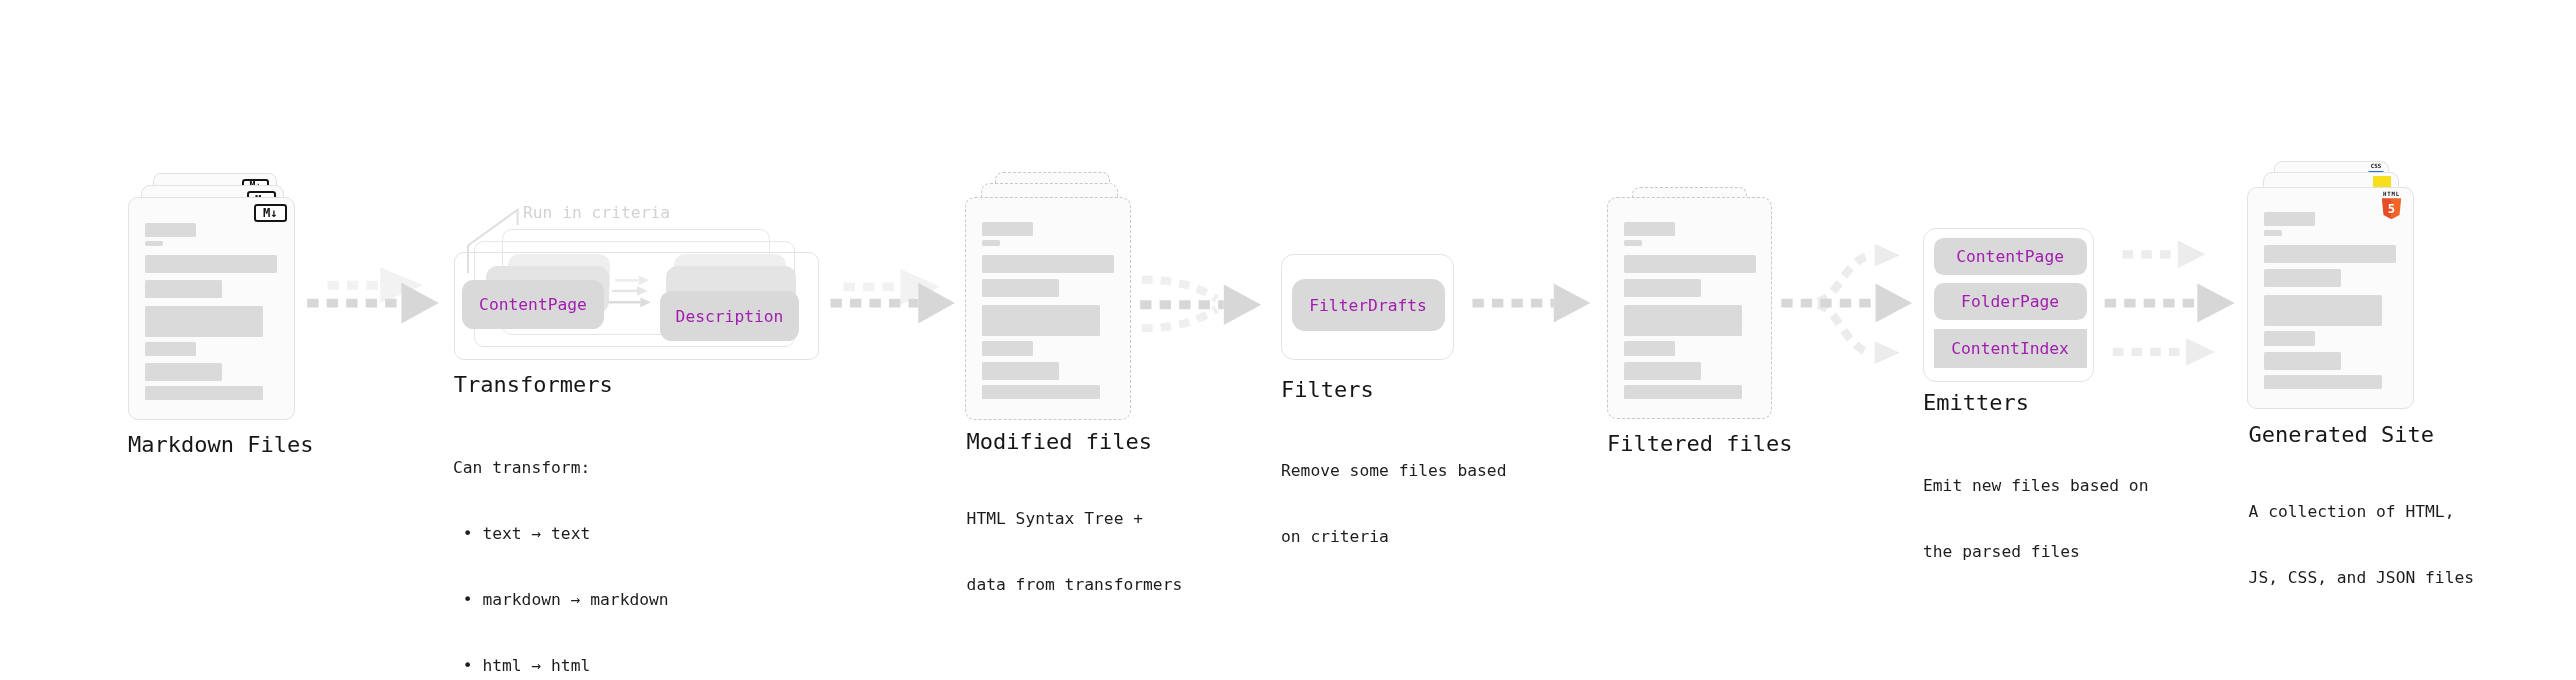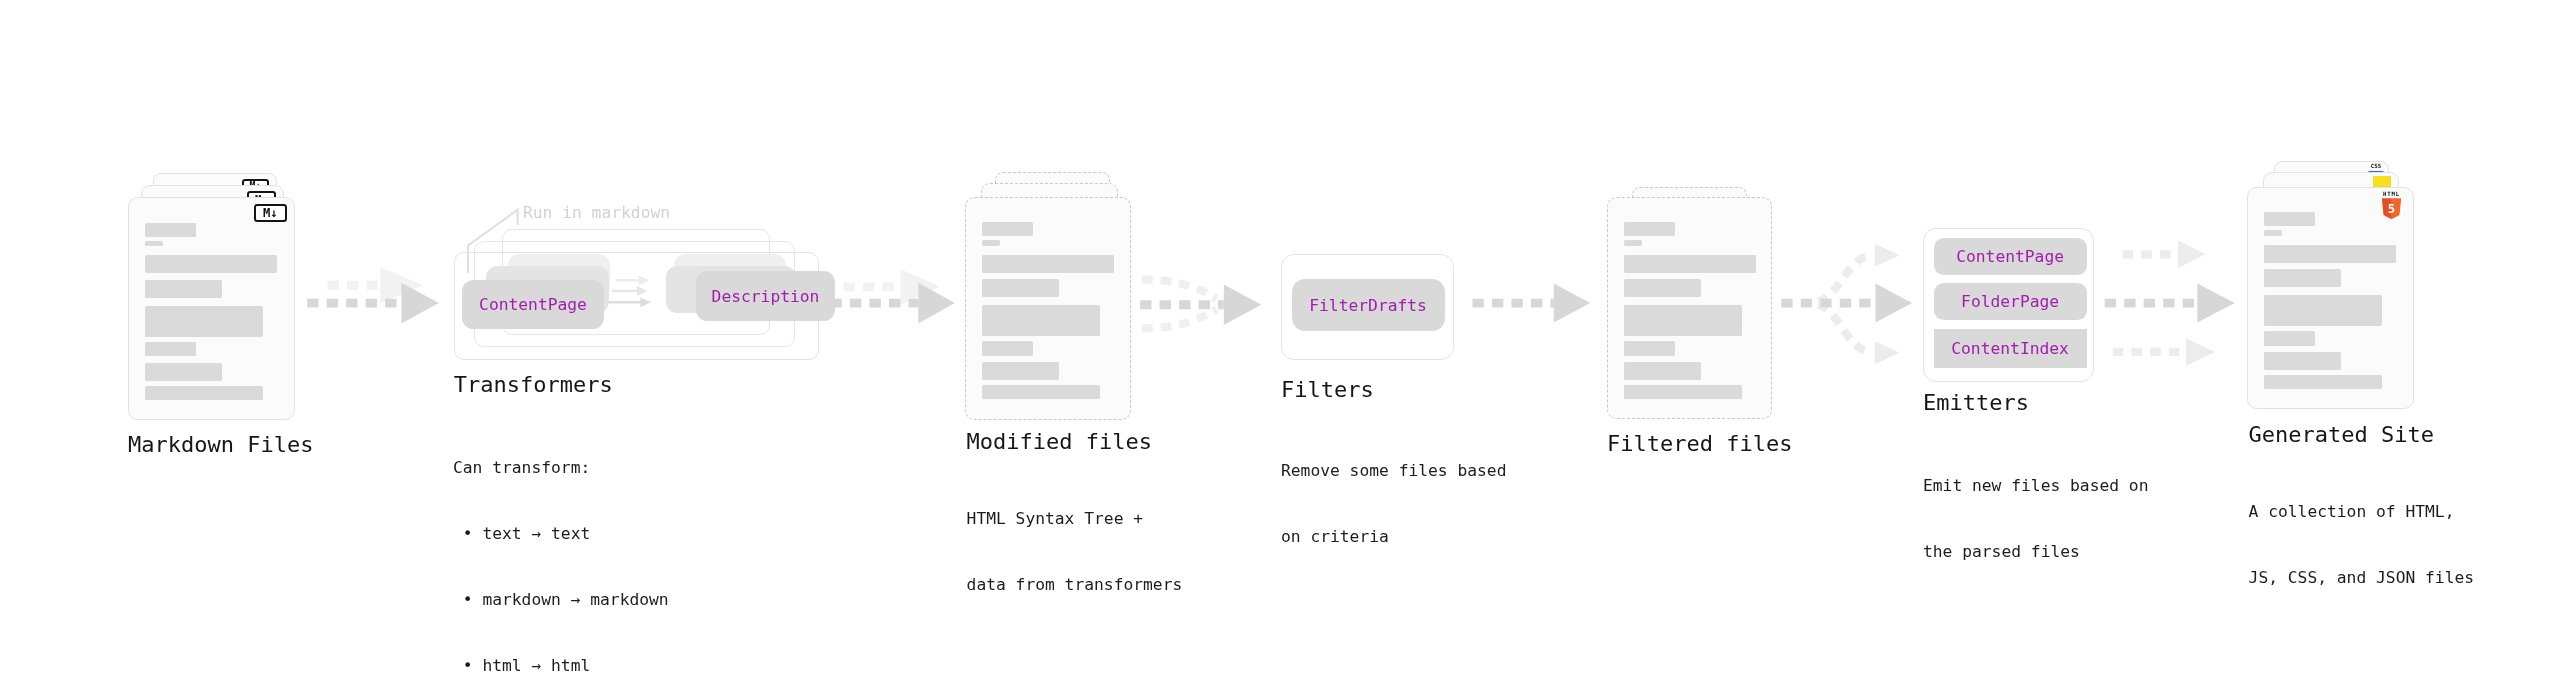--- a/index.html
+++ b/index.html
@@ -132,33 +132,33 @@
         <i class="bar b6"></i>
         <i class="bar b7"></i>
         <i class="bar b8"></i>
       </div>
     </div>
     <div class="mdicon" style="left:126px;top:31px;width:32.5px;height:18px;font-size:12.2px;">M↓</div>
     <div class="label" style="left:0;top:259px;">Markdown Files</div>
   </div>
 
   <div class="stage" style="left:453px;top:203px;width:382px;height:309px;">
-    <div class="annotation" style="left:70px;top:0;">Run in markdown</div>
+    <div class="annotation" style="left:70px;top:0;">Run in criteria</div>
 
     <div class="frame" style="left:49px;top:26px;width:268px;height:106px;"></div>
     <div class="frame" style="left:21px;top:38px;width:321px;height:106px;"></div>
     <div class="frame" style="left:0.8px;top:49px;width:365px;height:108px;border-color:#e3e3e3;"></div>
 
     <div class="node ghost2" style="left:55px;top:51px;width:102px;height:44px;"></div>
     <div class="node ghost1" style="left:32.5px;top:63px;width:123px;height:47px;"></div>
     <div class="node" style="left:9px;top:77px;width:142px;height:49px;">ContentPage</div>
 
     <div class="node ghost2" style="left:221px;top:51px;width:112px;height:44px;"></div>
     <div class="node ghost1" style="left:213px;top:63px;width:130px;height:47px;"></div>
-    <div class="node" style="left:207px;top:68px;width:139px;height:50px;margin-left:36px;">Description</div>
+    <div class="node" style="left:207px;top:88px;width:139px;height:50px;">Description</div>
 
     <div class="label" style="left:0.8px;top:169px;">Transformers</div>
     <div class="desc" style="left:0;top:210px;">
       <div>Can transform:</div>
       <div> • text → text</div>
       <div> • markdown → markdown</div>
       <div> • html → html</div>
     </div>
   </div>
 

